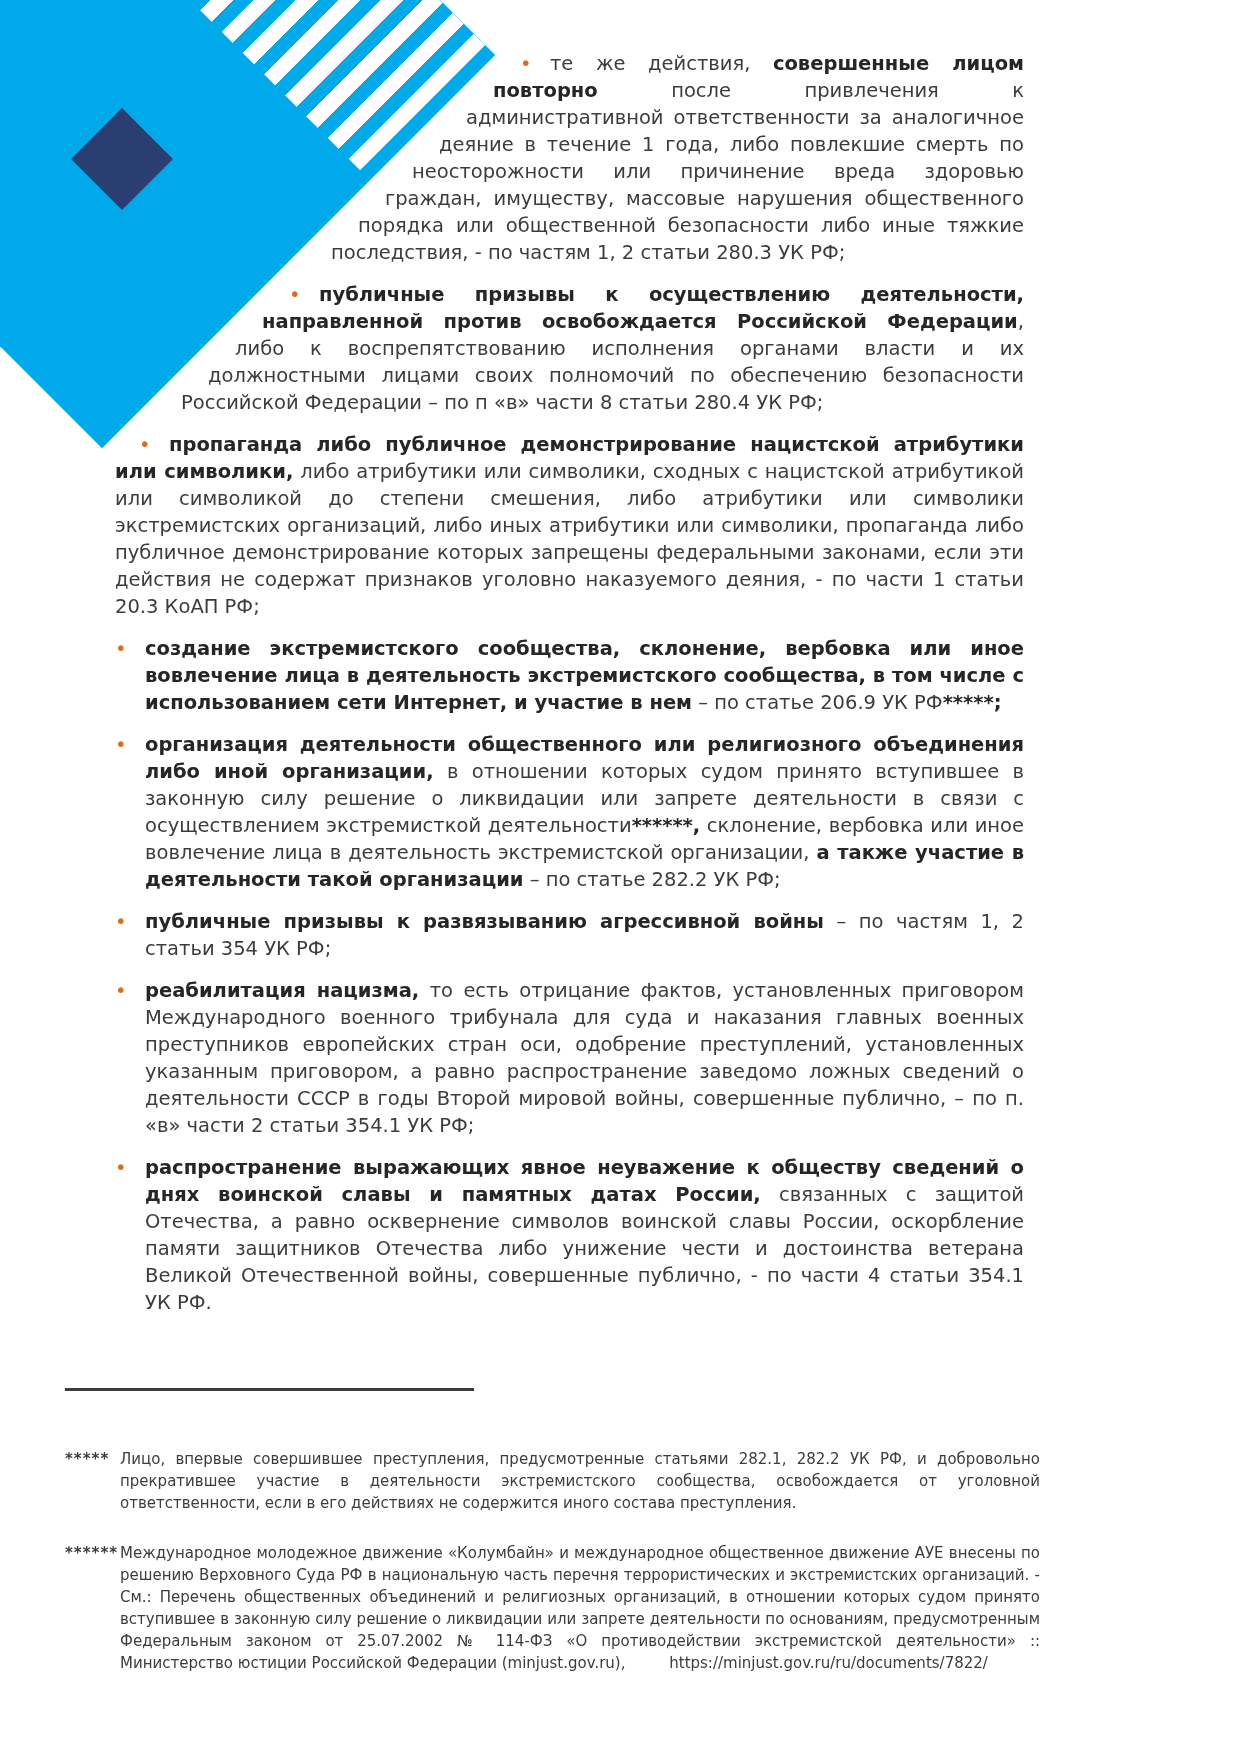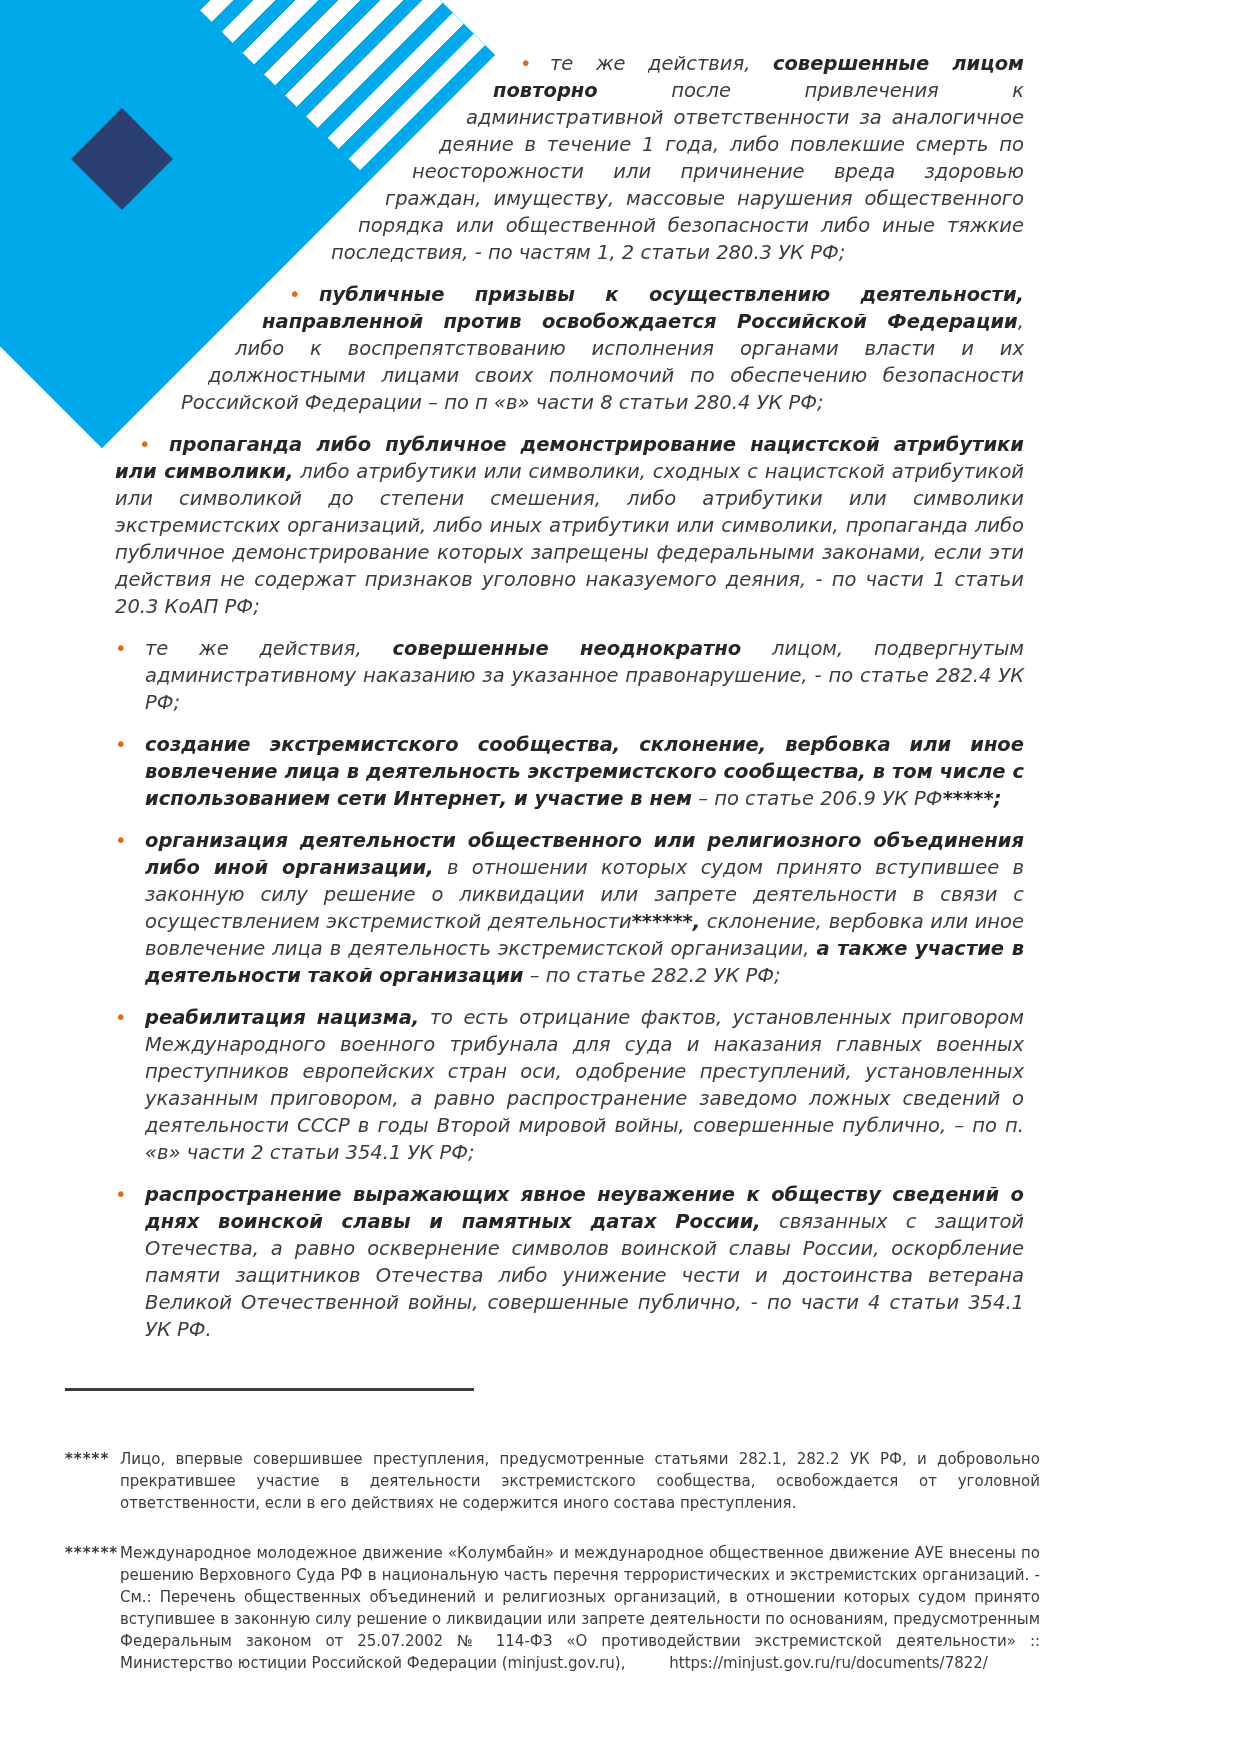--- a/index.html
+++ b/index.html
@@ -51,21 +51,21 @@
     shape-outside: polygon(0 0, 405px 0, 0 405px);
   }
   ul.bullets {
     margin: 0; padding: 0;
     list-style: none;
     text-align: justify;
     font-size: 19.5px;
     line-height: 27px;
     color: var(--text, #3c3c3c);
   }
-  ul.bullets li { margin: 0 16px 15px 0; font-style: italic; }
+  ul.bullets li { margin: 0 16px 15px 0; }
   li.hang { padding-left: 30px; text-indent: -30px; }
   li.no-hang { padding-left: 0; text-indent: 0; }
   .blt {
     display: inline-block;
     width: 30px;
     text-indent: 0;
     color: var(--bullet-orange, #e06b1e);
   }
   .rseg { color: var(--text, #3c3c3c); }
   .bseg { font-weight: 700; color: var(--text-bold, #262626); }
@@ -104,23 +104,23 @@
     </div>
     <div class="deco-diamond"></div>
   </div>
 
   <div class="content">
     <div class="shape-spacer"></div>
     <ul class="bullets">
         <li class="no-hang"><span class="blt">•</span><span class="rseg">те же действия, </span><span class="bseg">совершенные лицом повторно</span><span class="rseg"> после привлечения к административной ответственности за аналогичное деяние в течение 1 года, либо повлекшие смерть по неосторожности или причинение вреда здоровью граждан, имуществу, массовые нарушения общественного порядка или общественной безопасности либо иные тяжкие последствия, - по частям 1, 2 статьи 280.3 УК РФ;</span></li>
         <li class="no-hang"><span class="blt">•</span><span class="bseg">публичные призывы к осуществлению деятельности, направленной против освобождается Российской Федерации</span><span class="rseg">, либо к воспрепятствованию исполнения органами власти и их должностными лицами своих полномочий по обеспечению безопасности Российской Федерации – по п «в» части 8 статьи 280.4 УК РФ;</span></li>
         <li class="no-hang"><span class="blt">•</span><span class="bseg">пропаганда либо публичное демонстрирование нацистской атрибутики или символики,</span><span class="rseg"> либо атрибутики или символики, сходных с нацистской атрибутикой или символикой до степени смешения, либо атрибутики или символики экстремистских организаций, либо иных атрибутики или символики, пропаганда либо публичное демонстрирование которых запрещены федеральными законами, если эти действия не содержат признаков уголовно наказуемого деяния, - по части 1 статьи 20.3 КоАП РФ;</span></li>
-        <li class="hang"><span class="blt">•</span><span class="rseg">те же действия, </span><span class="bseg">совершенные неоднократно</span><span class="rseg"> лицом, подвергнутым административному наказанию за указанное правонарушение, - по статье 282.4 УК РФ;</span></li>
         <li class="hang"><span class="blt">•</span><span class="bseg">создание экстремистского сообщества, склонение, вербовка или иное вовлечение лица в деятельность экстремистского сообщества, в том числе с использованием сети Интернет, и участие в нем</span><span class="rseg"> – по статье 206.9 УК РФ</span><span class="bseg">*****;</span></li>
         <li class="hang"><span class="blt">•</span><span class="bseg">организация деятельности общественного или религиозного объединения либо иной организации,</span><span class="rseg"> в отношении которых судом принято вступившее в законную силу решение о ликвидации или запрете деятельности в связи с осуществлением экстремисткой деятельности</span><span class="bseg">******,</span><span class="rseg"> склонение, вербовка или иное вовлечение лица в деятельность экстремистской организации, </span><span class="bseg">а также участие в деятельности такой организации</span><span class="rseg"> – по статье 282.2 УК РФ;</span></li>
+        <li class="hang"><span class="blt">•</span><span class="bseg">публичные призывы к развязыванию агрессивной войны</span><span class="rseg"> – по частям 1, 2 статьи 354 УК РФ;</span></li>
         <li class="hang"><span class="blt">•</span><span class="bseg">реабилитация нацизма,</span><span class="rseg"> то есть отрицание фактов, установленных приговором Международного военного трибунала для суда и наказания главных военных преступников европейских стран оси, одобрение преступлений, установленных указанным приговором, а равно распространение заведомо ложных сведений о деятельности СССР в годы Второй мировой войны, совершенные публично, – по п. «в» части 2 статьи 354.1 УК РФ;</span></li>
         <li class="hang"><span class="blt">•</span><span class="bseg">распространение выражающих явное неуважение к обществу сведений о днях воинской славы и памятных датах России,</span><span class="rseg"> связанных с защитой Отечества, а равно осквернение символов воинской славы России, оскорбление памяти защитников Отечества либо унижение чести и достоинства ветерана Великой Отечественной войны, совершенные публично, - по части 4 статьи 354.1 УК РФ.</span></li>
       </ul>
   </div>
 
   <div class="separator"></div>
 
   <div class="footnotes">
       <div class="fnote"><span class="fn-marker">*****</span><span>Лицо, впервые совершившее преступления, предусмотренные статьями 282.1, 282.2 УК РФ, и добровольно прекратившее участие в деятельности экстремистского сообщества, освобождается от уголовной ответственности, если в его действиях не содержится иного состава преступления.</span></div>
       <div class="fnote"><span class="fn-marker">******</span><span>Международное молодежное движение «Колумбайн» и международное общественное движение АУЕ внесены по решению Верховного Суда РФ в национальную часть перечня террористических и экстремистских организаций. - См.: Перечень общественных объединений и религиозных организаций, в отношении которых судом принято вступившее в законную силу решение о ликвидации или запрете деятельности по основаниям, предусмотренным Федеральным законом от 25.07.2002 № 114-ФЗ «О противодействии экстремистской деятельности» :: Министерство юстиции Российской Федерации (minjust.gov.ru), </span><a class="fn-link">https://minjust.gov.ru/ru/documents/7822/</a></div>

